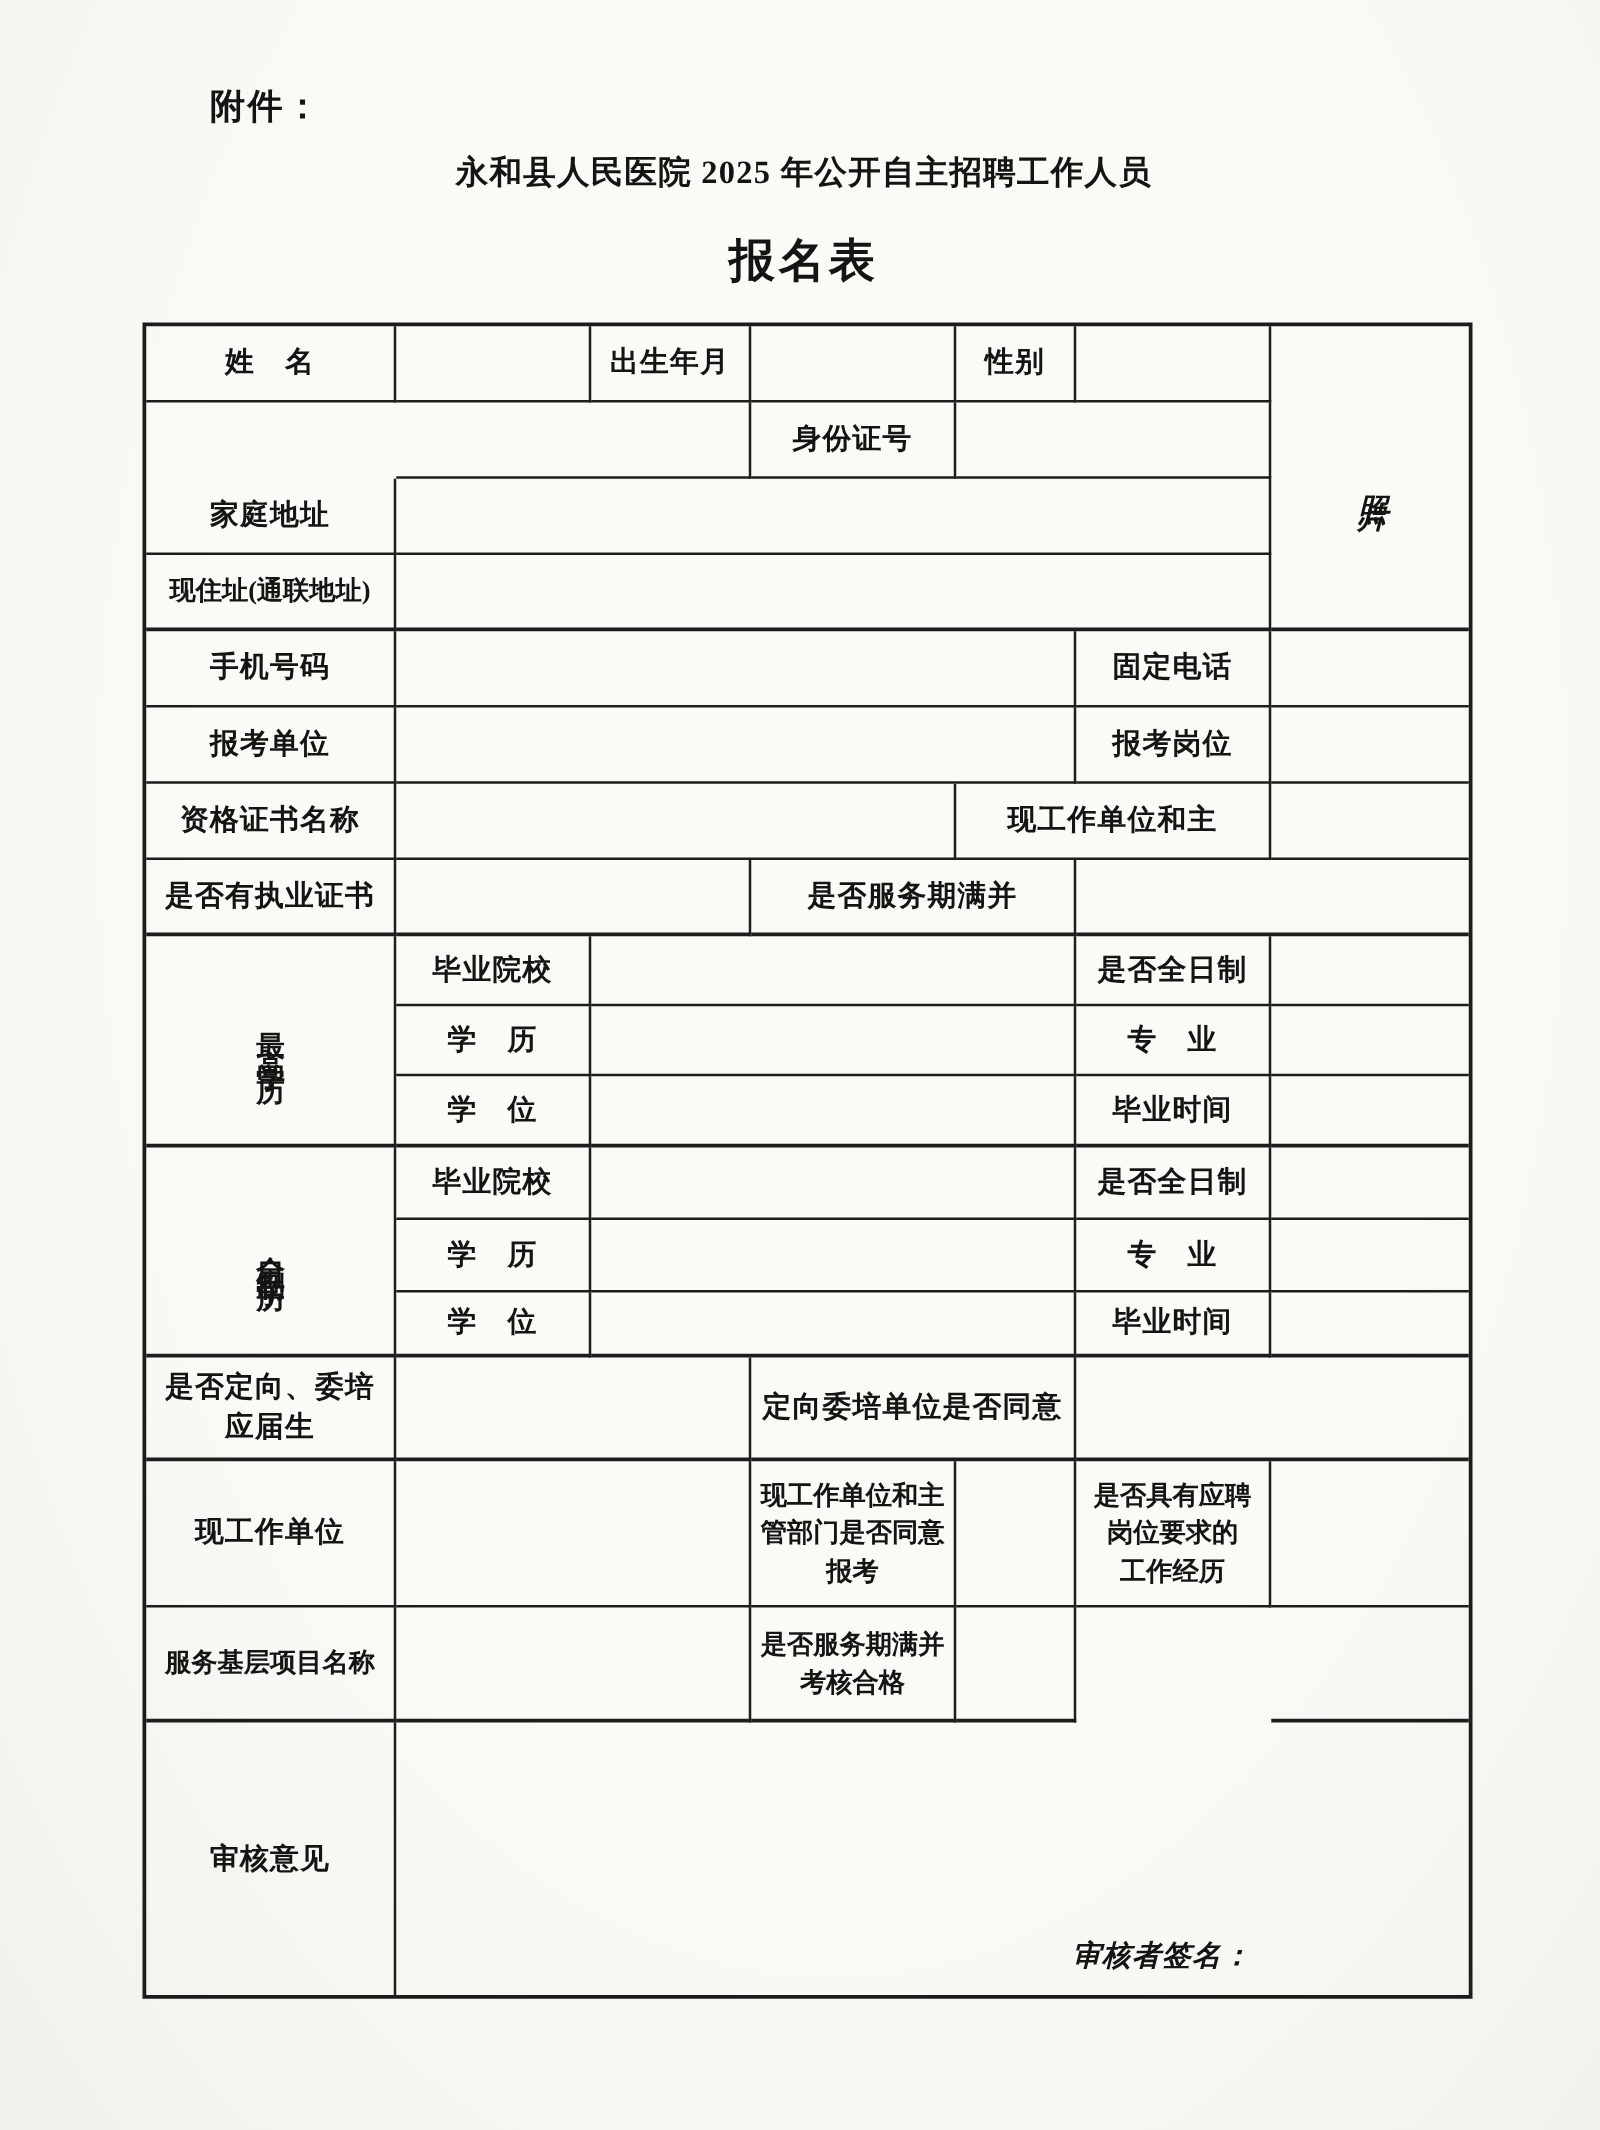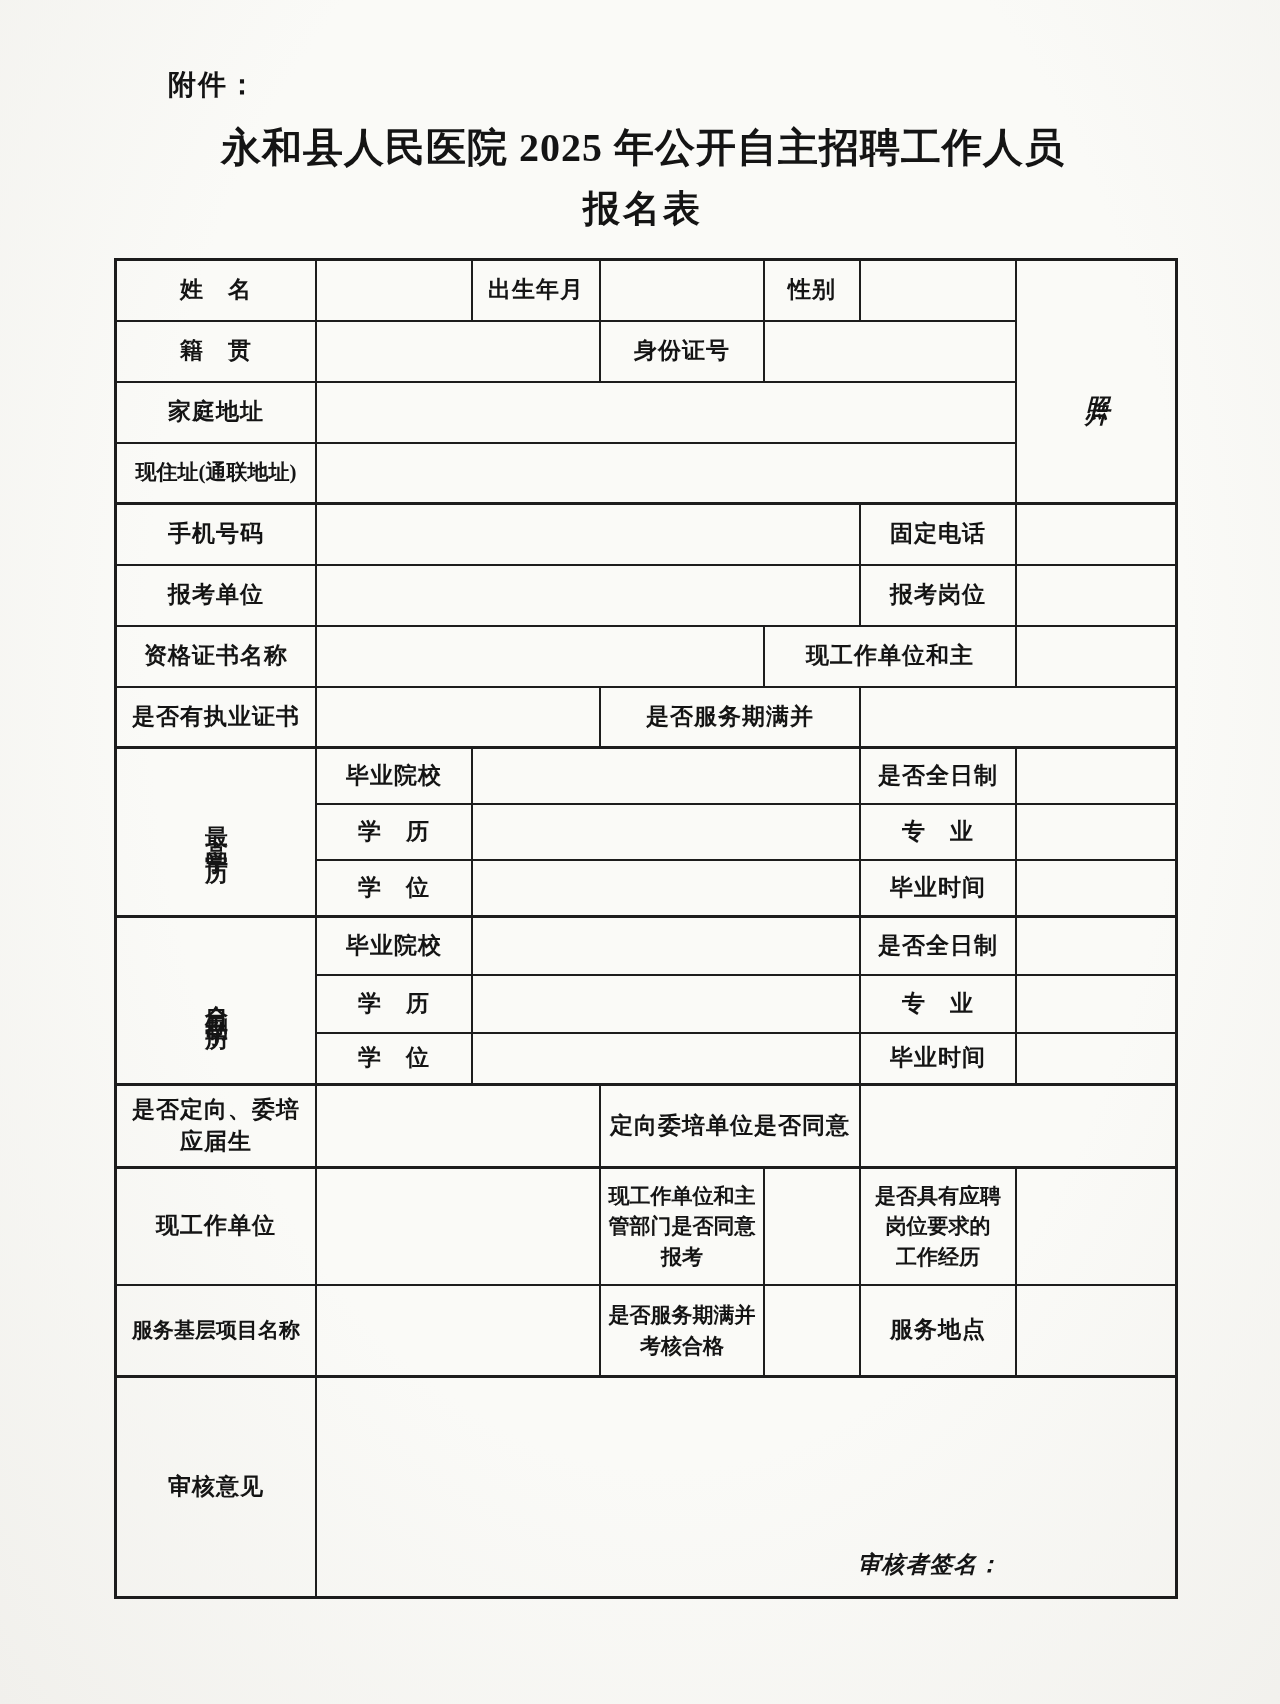--- a/index.html
+++ b/index.html
@@ -11,21 +11,21 @@
     background:radial-gradient(ellipse at 52% 38%, #fafaf7 55%, #f1f0ec 100%);
     font-family:"Liberation Serif", serif;
     color:#141414;
   }
   .attachment {
     position:absolute; left:168px; top:66px;
     font-size:28px; font-weight:700; letter-spacing:2px;
   }
   .title {
     position:absolute; left:114px; top:120px; width:1058px;
-    text-align:center; font-size:40px; font-weight:700; letter-spacing:1px;
+    text-align:center; font-size:26px; font-weight:700; letter-spacing:1px;
     white-space:nowrap;
   }
   .subtitle {
     position:absolute; left:114px; top:184px; width:1058px;
     text-align:center; font-size:37px; font-weight:700; letter-spacing:3px;
   }
   .form-table {
     position:absolute; left:114px; top:246px;
     width:1058px; height:1335px;
     display:grid;
@@ -73,21 +73,20 @@
   <div class="form-table">
 
     <div class="cell lbl" style="grid-row:1;grid-column:1/2">姓　名</div>
     <div class="cell" style="grid-row:1;grid-column:2/3"></div>
     <div class="cell lbl" style="grid-row:1;grid-column:3/4">出生年月</div>
     <div class="cell" style="grid-row:1;grid-column:4/5"></div>
     <div class="cell lbl" style="grid-row:1;grid-column:5/6">性别</div>
     <div class="cell" style="grid-row:1;grid-column:6/7"></div>
     <div class="cell lbl vert photo no-r hb" style="grid-row:1/5;grid-column:7/8">照片</div>
 
-    <div class="cell lbl" style="grid-row:2;grid-column:1/2">籍　贯</div>
     <div class="cell" style="grid-row:2;grid-column:2/4"></div>
     <div class="cell lbl" style="grid-row:2;grid-column:4/5">身份证号</div>
     <div class="cell" style="grid-row:2;grid-column:5/7"></div>
 
     <div class="cell lbl" style="grid-row:3;grid-column:1/2">家庭地址</div>
     <div class="cell" style="grid-row:3;grid-column:2/7"></div>
 
     <div class="cell lbl tight hb" style="grid-row:4;grid-column:1/2">现住址(通联地址)</div>
     <div class="cell hb" style="grid-row:4;grid-column:2/7"></div>
 
@@ -154,21 +153,20 @@
     <div class="cell lbl small" style="grid-row:16;grid-column:6/7">是否具有应聘
 岗位要求的
 工作经历</div>
     <div class="cell no-r" style="grid-row:16;grid-column:7/8"></div>
 
     <div class="cell lbl tight hb" style="grid-row:17;grid-column:1/2">服务基层项目名称</div>
     <div class="cell hb" style="grid-row:17;grid-column:2/4"></div>
     <div class="cell lbl small hb" style="grid-row:17;grid-column:4/5">是否服务期满并
 考核合格</div>
     <div class="cell hb" style="grid-row:17;grid-column:5/6"></div>
-    <div class="cell lbl hb" style="grid-row:17;grid-column:6/7">服务地点</div>
     <div class="cell no-r hb" style="grid-row:17;grid-column:7/8"></div>
 
     <div class="cell lbl no-b" style="grid-row:18;grid-column:1/2">审核意见</div>
     <div class="cell no-r no-b" style="grid-row:18;grid-column:2/8">
       <span class="sign">审核者签名：</span>
     </div>
 
   </div>
 </div>
 

